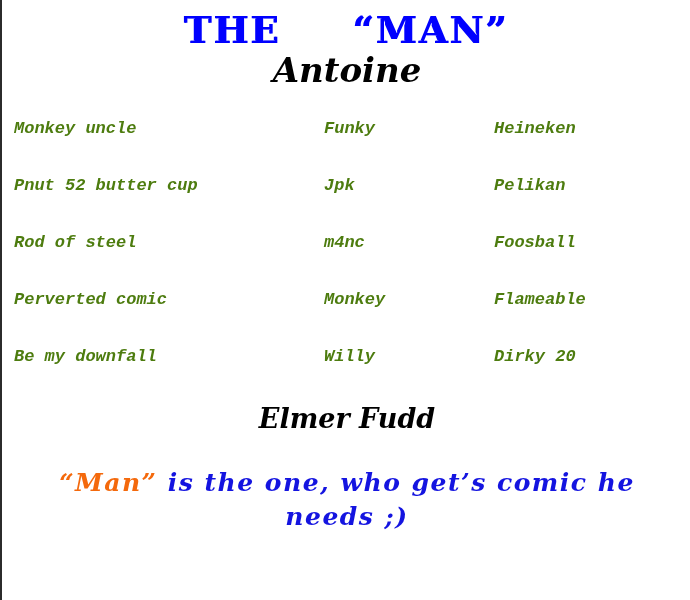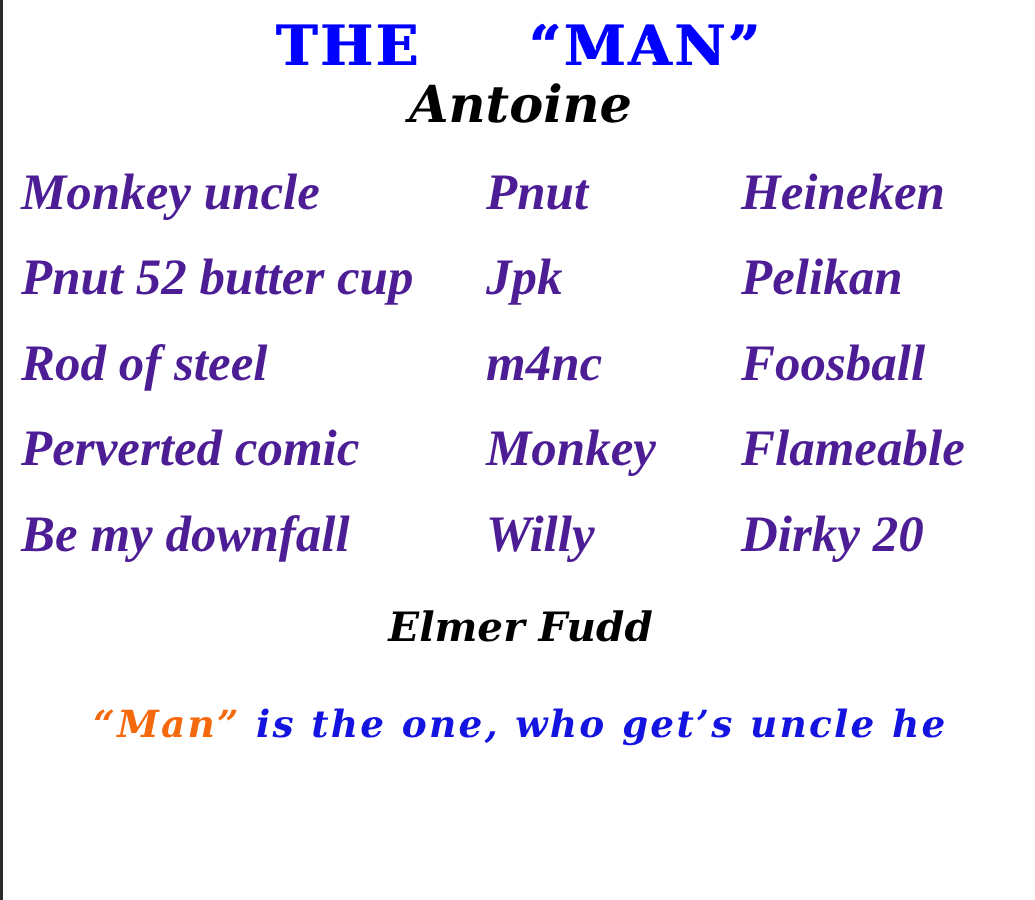--- a/index.html
+++ b/index.html
@@ -64,25 +64,25 @@
   
   .name-table {
     position: absolute;
     top: 100px;
     left: 0;
     width: 690px;
     border-collapse: collapse;
     table-layout: fixed;
   }
   .name-table td {
-    font-family: Liberation Serif, serif;
+    font-family: Liberation Mono, monospace;
     font-style: italic;
     font-weight: bold;
-    font-size: 34px;
-    color: #4c1d95;
+    font-size: 17px;
+    color: #4d7c0f;
     height: 57px;
     vertical-align: middle;
     white-space: nowrap;
     padding: 0;
   }
   .col-a { width: 310px; padding-left: 12px !important; }
   .col-b { width: 170px; }
   .col-c { width: 210px; }
 
   
@@ -130,21 +130,21 @@
   <div class="title-row">
     <span class="title-the">THE</span><span class="title-man">“MAN”</span>
   </div>
 
   <div class="subtitle">Antoine</div>
 
   <table class="name-table">
     <tbody>
       <tr>
         <td class="col-a">Monkey uncle</td>
-        <td class="col-b">Pnut</td>
+        <td class="col-b">Funky</td>
         <td class="col-c">Heineken</td>
       </tr>
       <tr>
         <td class="col-a">Pnut 52 butter cup</td>
         <td class="col-b">Jpk</td>
         <td class="col-c">Pelikan</td>
       </tr>
       <tr>
         <td class="col-a">Rod of steel</td>
         <td class="col-b">m4nc</td>
@@ -159,16 +159,17 @@
         <td class="col-a">Be my downfall</td>
         <td class="col-b">Willy</td>
         <td class="col-c">Dirky 20</td>
       </tr>
     </tbody>
   </table>
 
   <div class="footer-name">Elmer Fudd</div>
 
   <div class="quote">
-    <span class="ln"><span class="hl">“Man”</span><span> is the one, who get’s uncle he</span></span>
+    <span class="ln"><span class="hl">“Man”</span><span> is the one, who get’s comic he</span></span>
+    <span class="ln">needs  ;)</span>
   </div>
 
 </div>
 
 </body></html>

